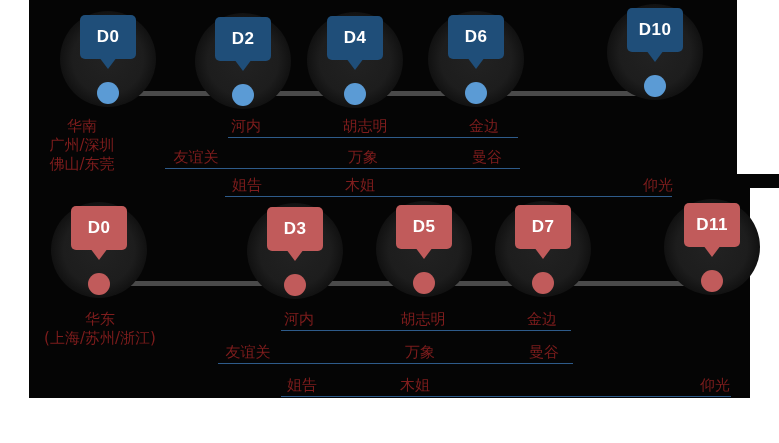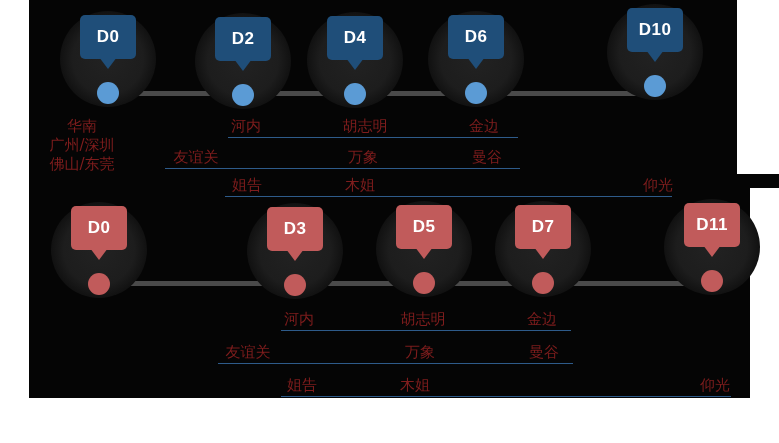--- a/index.html
+++ b/index.html
@@ -133,20 +133,24 @@
       <div class="halo"></div>
       <div class="pin">D7</div>
       <div class="dot"></div>
     </div>
     <div class="node" style="left:712px;top:281px;">
       <div class="halo"></div>
       <div class="pin">D11</div>
       <div class="dot"></div>
     </div>
 
+    <div class="lbl center multi" style="left:100px;top:310px;">
+      <div>华东</div>
+      <div>(上海/苏州/浙江)</div>
+    </div>
 
     <div class="uline" style="left:281px;top:330px;width:290px;"></div>
     <div class="lbl center" style="left:299px;top:310px;">河内</div>
     <div class="lbl center" style="left:423px;top:310px;">胡志明</div>
     <div class="lbl center" style="left:542px;top:310px;">金边</div>
 
     <div class="uline" style="left:218px;top:363px;width:355px;"></div>
     <div class="lbl center" style="left:248px;top:343px;">友谊关</div>
     <div class="lbl center" style="left:420px;top:343px;">万象</div>
     <div class="lbl center" style="left:544px;top:343px;">曼谷</div>

